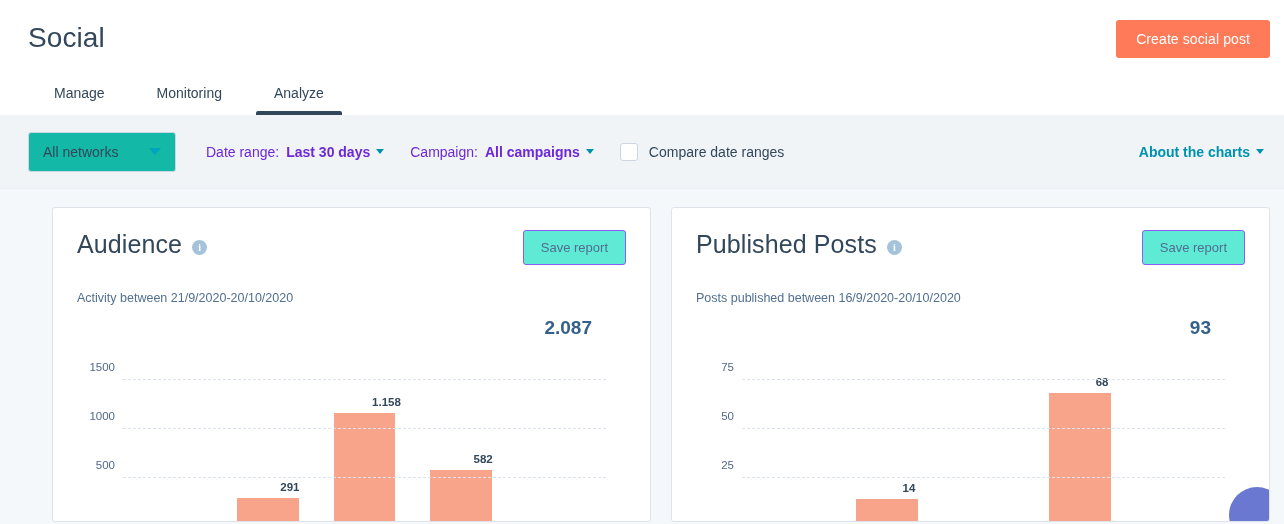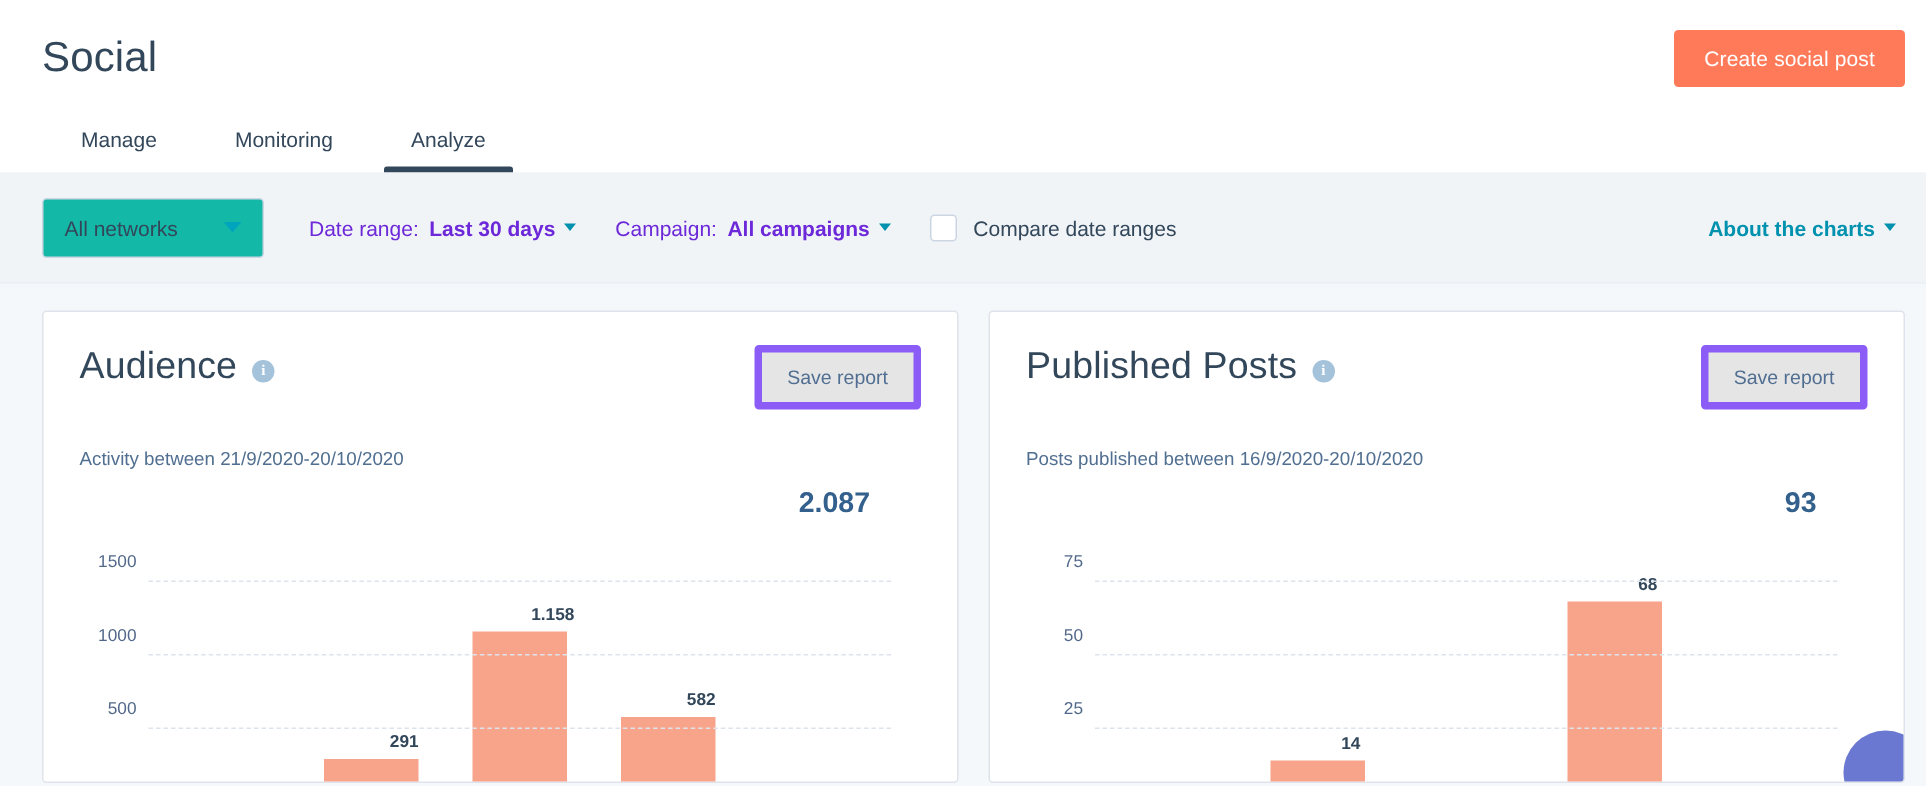--- a/index.html
+++ b/index.html
@@ -148,20 +148,21 @@
     cursor: pointer;
     padding-right: 6px;
   }
 
   
   .cards {
     display: flex;
     gap: 20px;
     padding: 18px 14px 0 28px;
     height: 333px;
+    margin-left: 24px;
   }
   .card {
     background: #FFFFFF;
     border: 1px solid #DFE3EB;
     border-radius: 3px;
     flex: 1;
     position: relative;
     padding: 22px 24px 0 24px;
     overflow: hidden;
   }
@@ -186,22 +187,22 @@
     font-weight: bold;
     display: inline-flex;
     align-items: center;
     justify-content: center;
     margin-left: 10px;
     margin-top: 6px;
     font-family: "Liberation Serif", serif;
     line-height: 1;
   }
   .save-report {
-    background: #e5e5e5;
-    border: 5px solid #8b5cf6;
+    background: #5eead4;
+    border: 1px solid #8b5cf6;
     border-radius: 3px;
     color: #506E91;
     font-family: "Liberation Sans", sans-serif;
     font-size: 13px;
     padding: 9px 17px;
     cursor: pointer;
   }
   .card-sub {
     font-size: 12.5px;
     color: #516F90;

